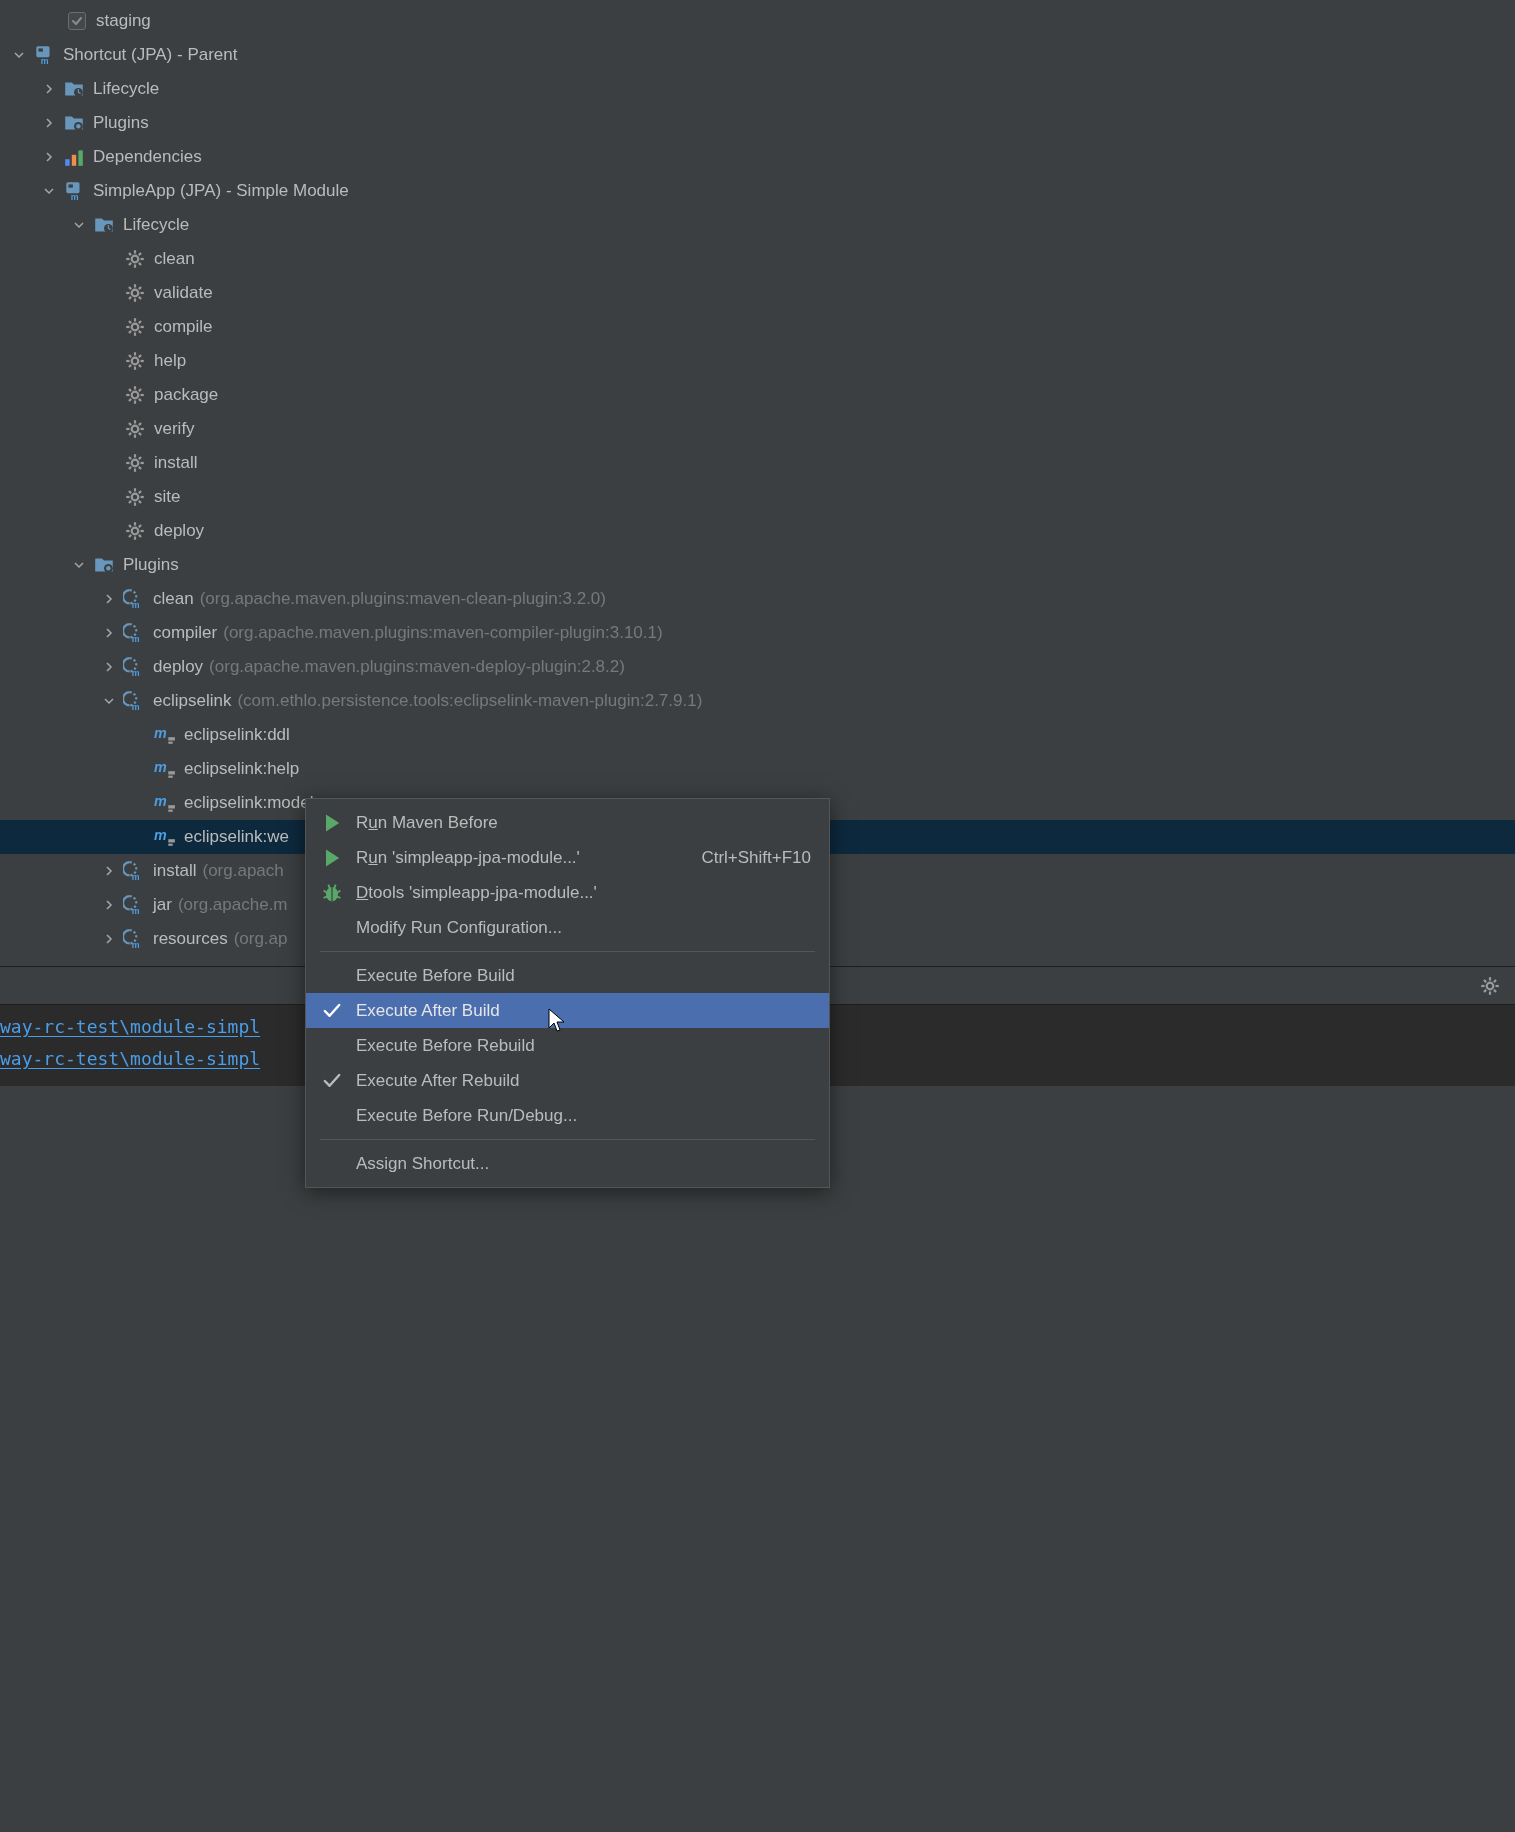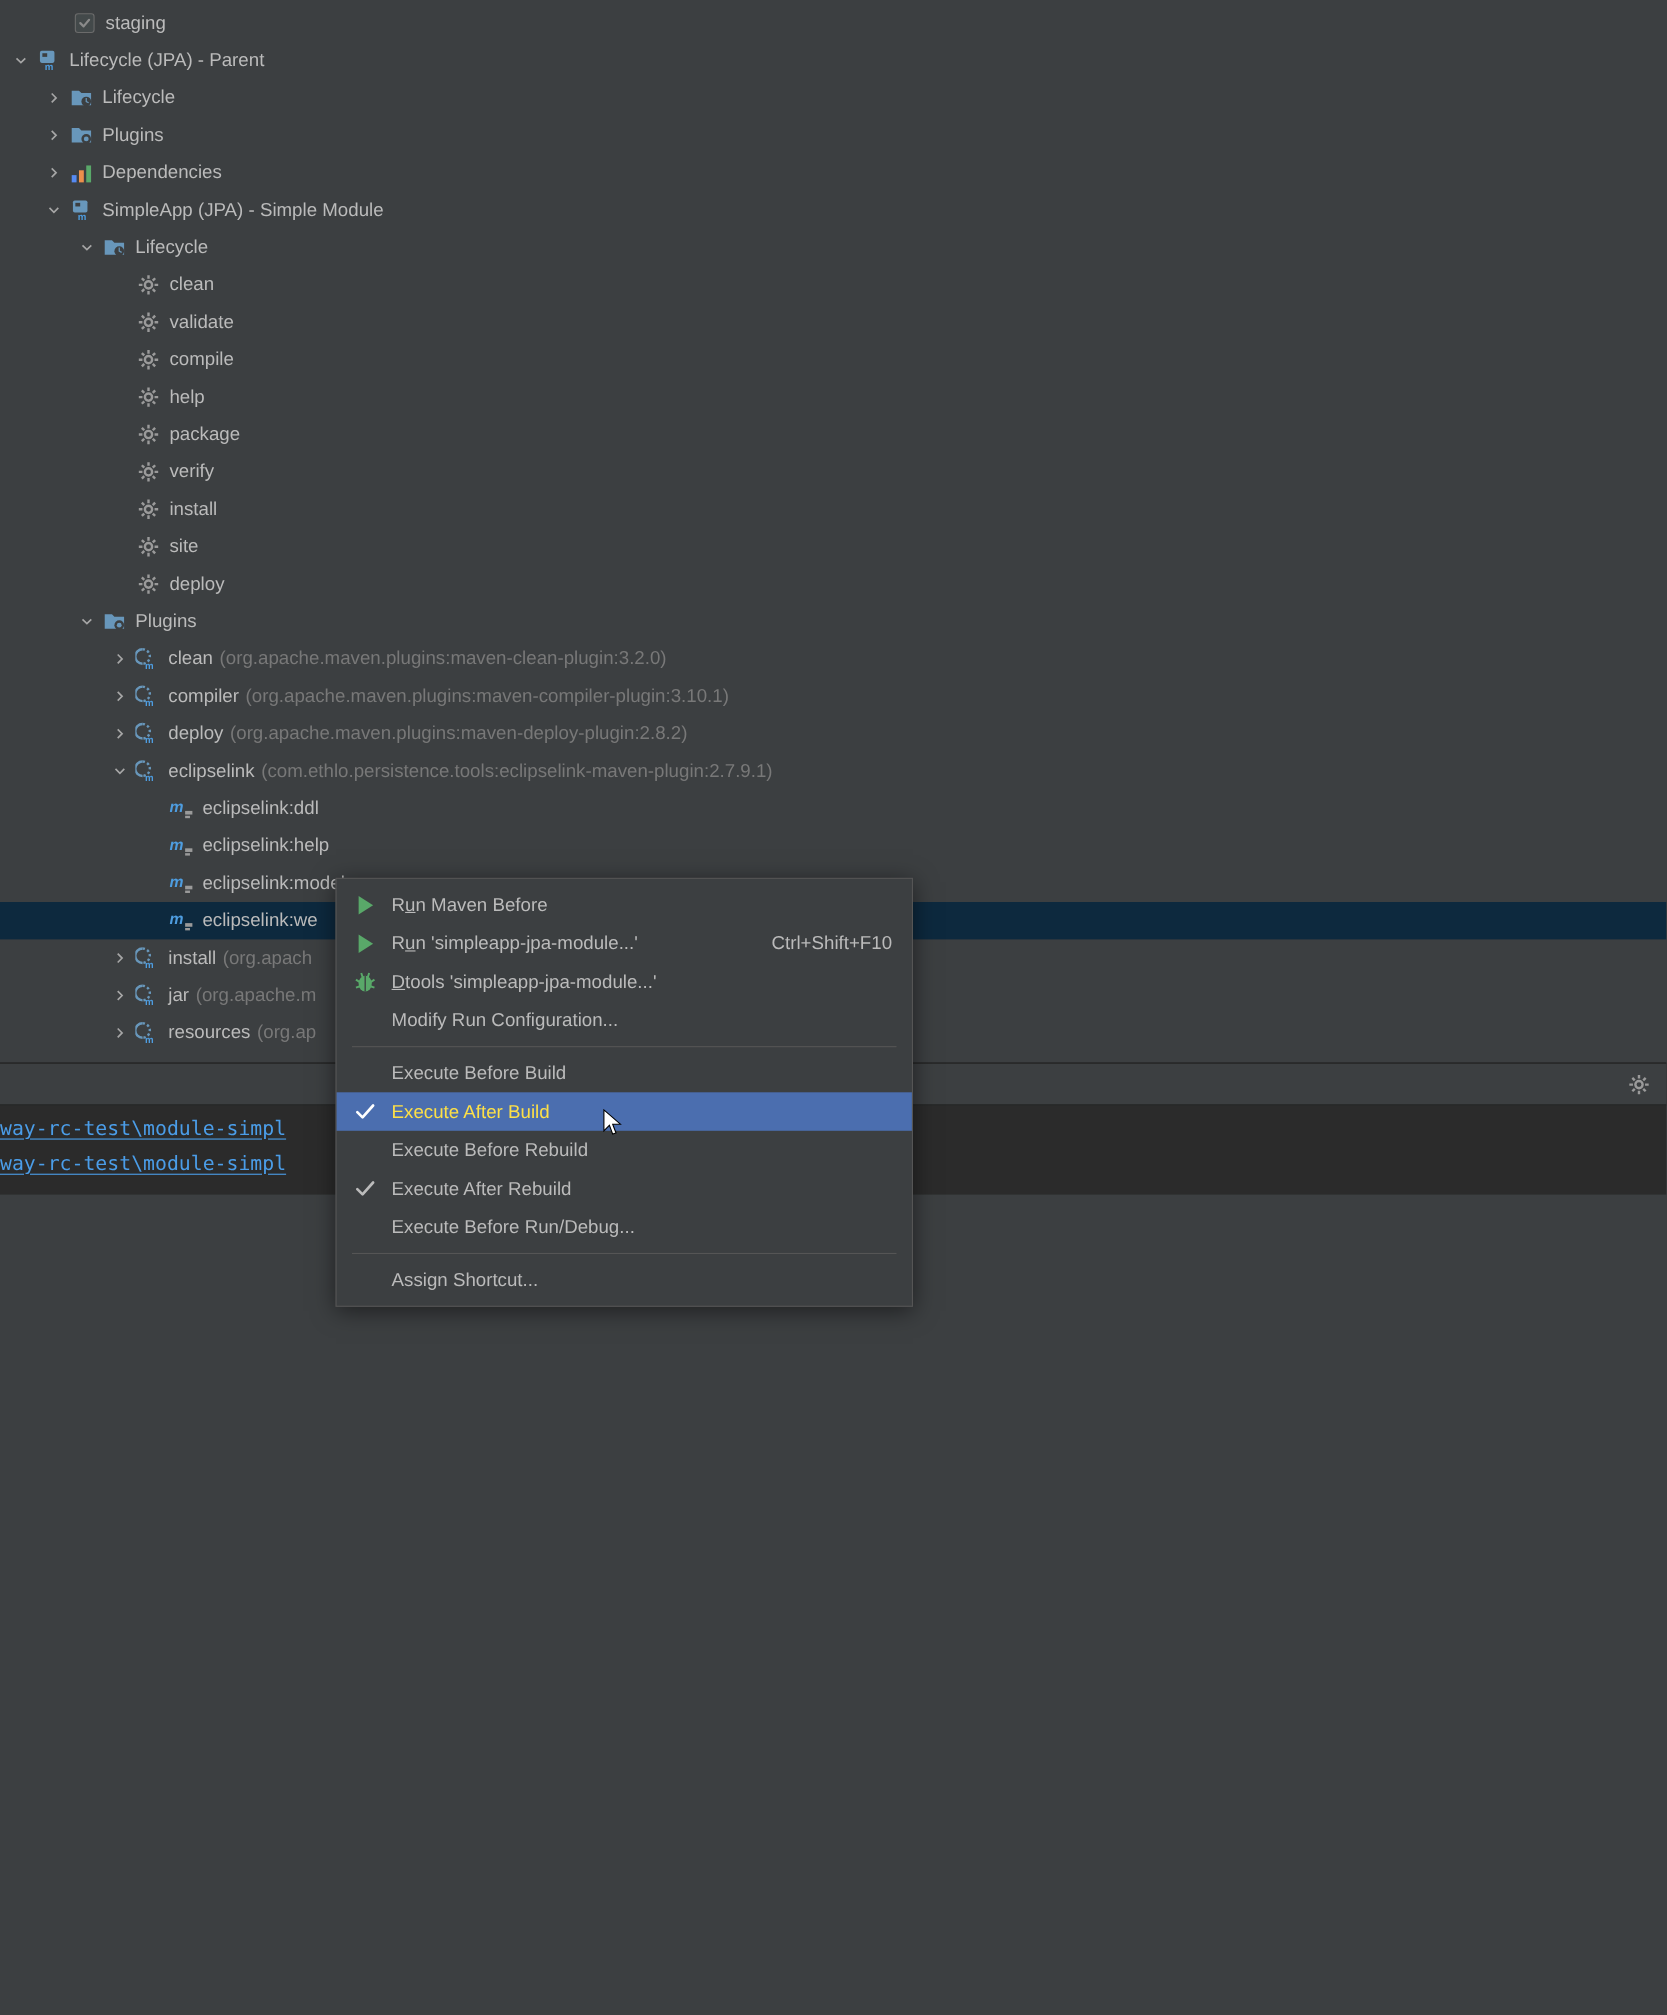--- a/index.html
+++ b/index.html
@@ -107,21 +107,21 @@
   .ctx-item {
     display: flex;
     align-items: center;
     height: 35px;
     padding: 0 18px 0 14px;
   }
   .ctx-item.selected {
     background: #4b6eaf;
     color: #ffffff;
   }
-  .ctx-item.selected .ctx-label { color: #fde047; }
+  .ctx-item.selected .ctx-label { color: #e5e5e5; }
   .ctx-icon {
     width: 24px;
     height: 24px;
     display: inline-flex;
     align-items: center;
     justify-content: center;
     margin-right: 12px;
     flex-shrink: 0;
   }
   .ctx-label { color: #bbbbbb; flex: 1; }
@@ -162,21 +162,21 @@
           <path d="M2 4 L6 8 L10 4" stroke="#a6a6a6" stroke-width="1.5" fill="none"></path>
         </svg>
     </span>
     <span class="icon">
       <svg viewBox="0 0 20 20">
           <rect x="3" y="2" width="12" height="10" rx="1.5" fill="#6897bb"></rect>
           <rect x="5" y="4" width="4" height="3" fill="#3c3f41"></rect>
           <text x="7" y="18" font-size="8" font-weight="bold" fill="#4e9de0" font-family="Arial">m</text>
         </svg>
     </span>
-    <span class="label">Lifecycle (JPA) - Parent</span>
+    <span class="label">Shortcut (JPA) - Parent</span>
   </div>
 
   <div class="tree-row">
     <span class="indent" style="width:30px"></span>
     <span class="chevron">
       <svg viewBox="0 0 12 12">
           <path d="M4 2 L8 6 L4 10" stroke="#a6a6a6" stroke-width="1.5" fill="none"></path>
         </svg>
     </span>
     <span class="icon">

